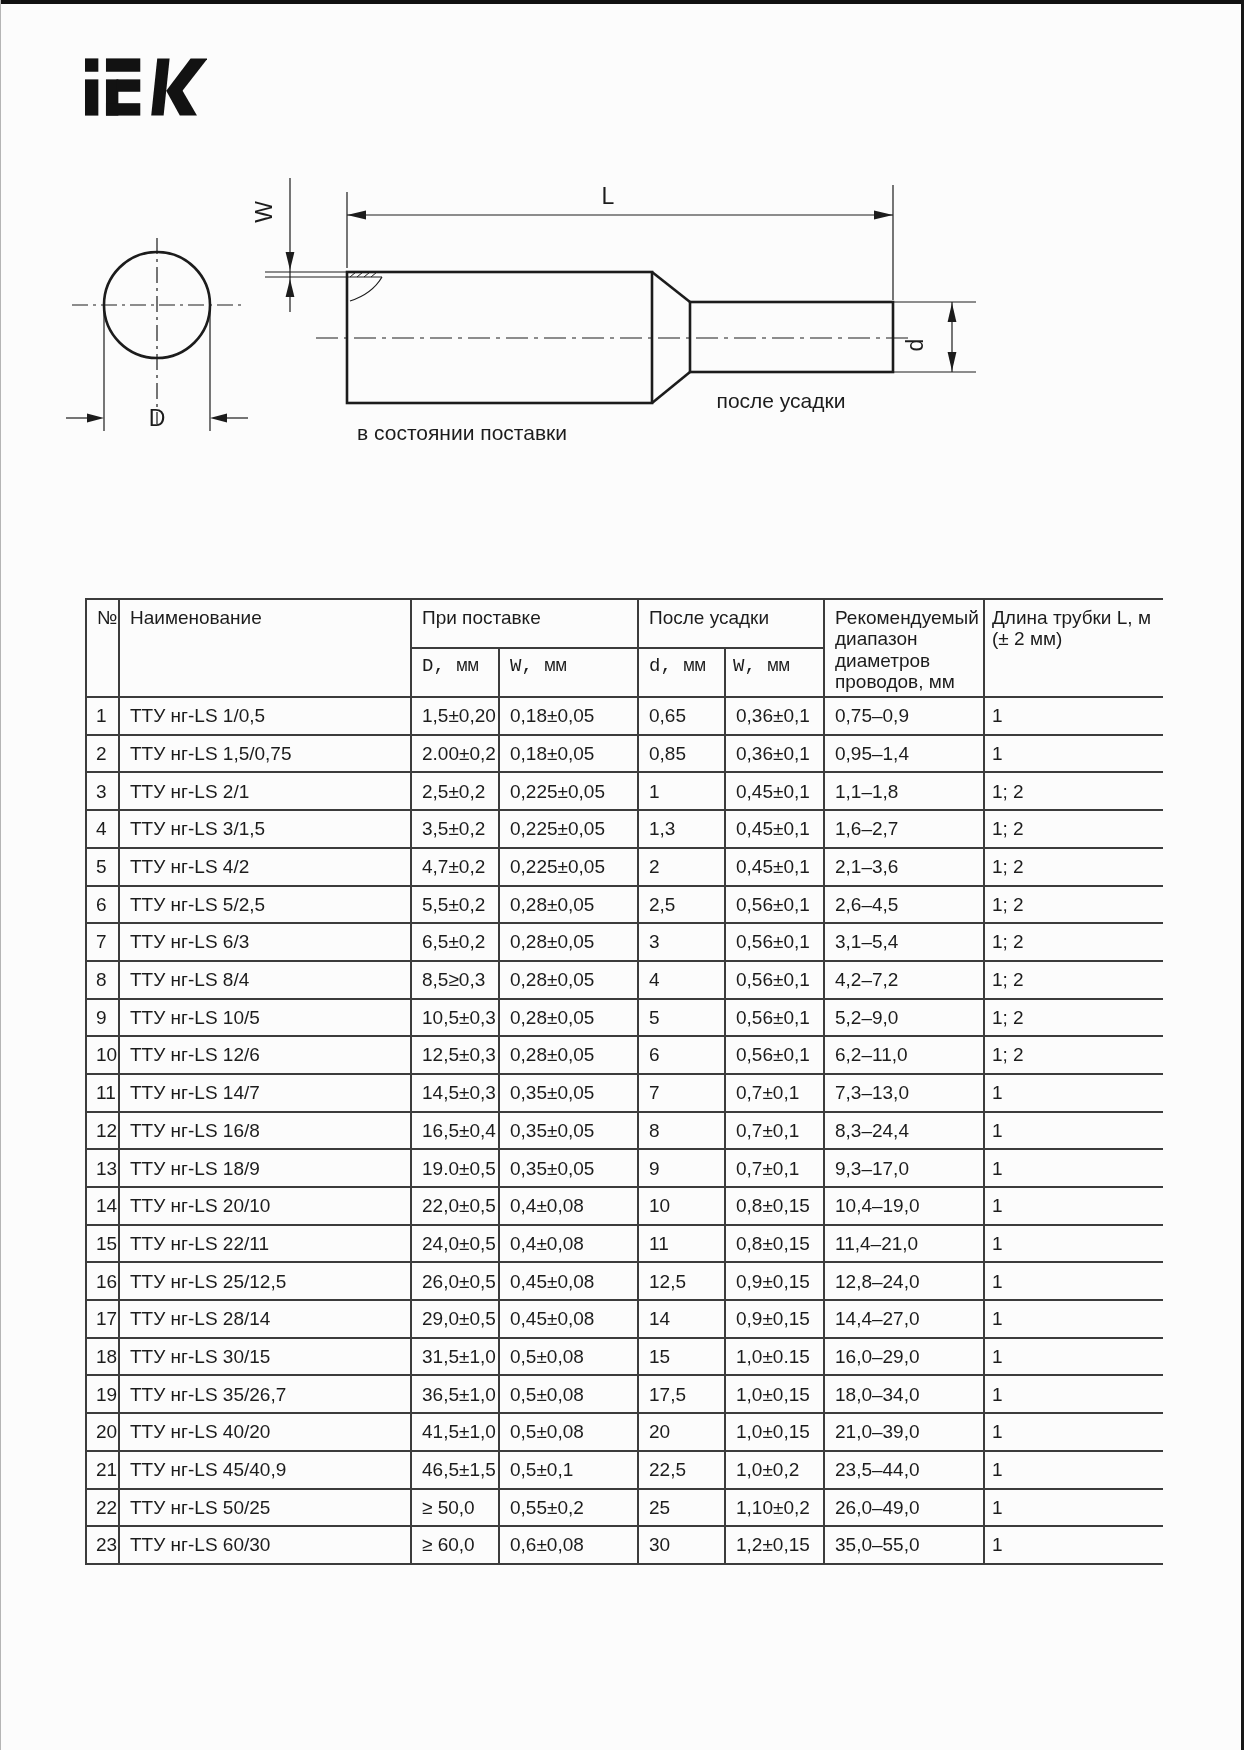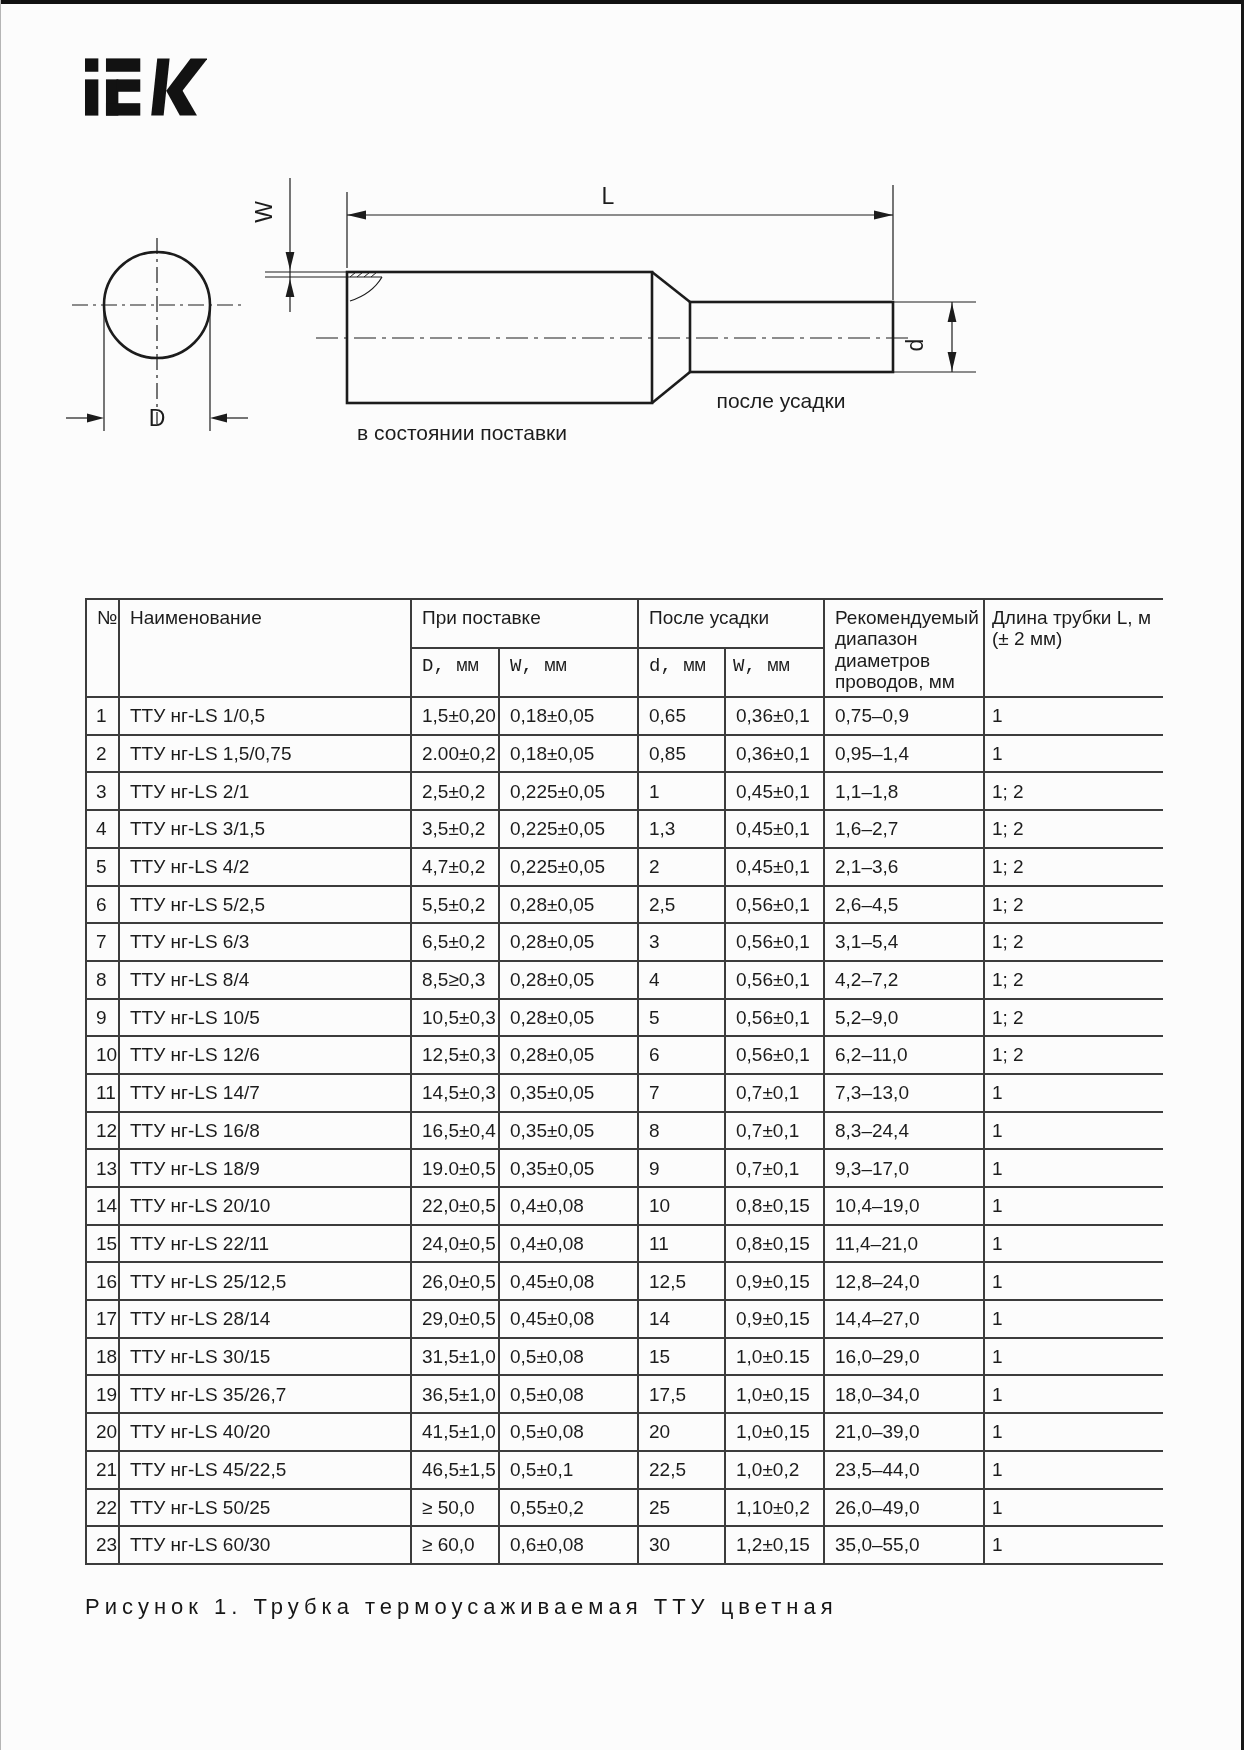--- a/index.html
+++ b/index.html
@@ -362,21 +362,21 @@
           <td>ТТУ нг-LS 40/20</td>
           <td>41,5±1,0</td>
           <td>0,5±0,08</td>
           <td>20</td>
           <td>1,0±0,15</td>
           <td>21,0–39,0</td>
           <td>1</td>
         </tr>
         <tr>
           <td class="c-num">21</td>
-          <td>ТТУ нг-LS 45/22,5</td>
+          <td>ТТУ нг-LS 45/40,9</td>
           <td>46,5±1,5</td>
           <td>0,5±0,1</td>
           <td>22,5</td>
           <td>1,0±0,2</td>
           <td>23,5–44,0</td>
           <td>1</td>
         </tr>
         <tr>
           <td class="c-num">22</td>
           <td>ТТУ нг-LS 50/25</td>
@@ -393,14 +393,13 @@
           <td>≥ 60,0</td>
           <td>0,6±0,08</td>
           <td>30</td>
           <td>1,2±0,15</td>
           <td>35,0–55,0</td>
           <td>1</td>
         </tr>
       </tbody>
   </table>
 
-  <div class="caption">Рисунок 1. Трубка термоусаживаемая ТТУ цветная</div>
 </div>
 
 </body></html>

